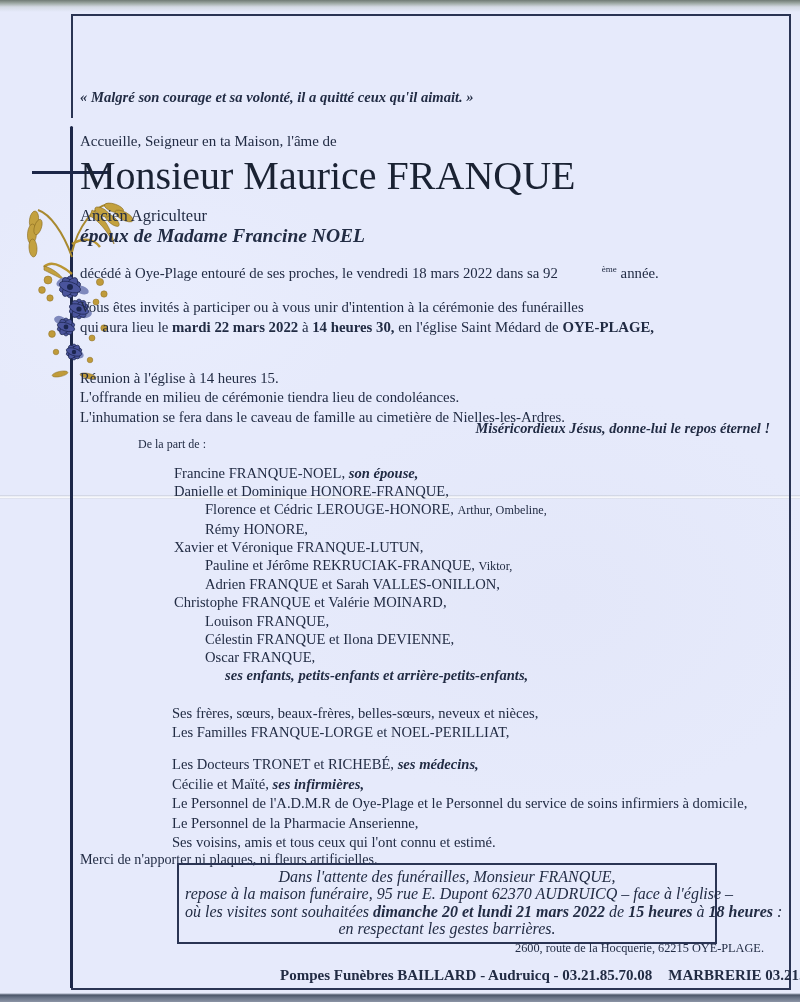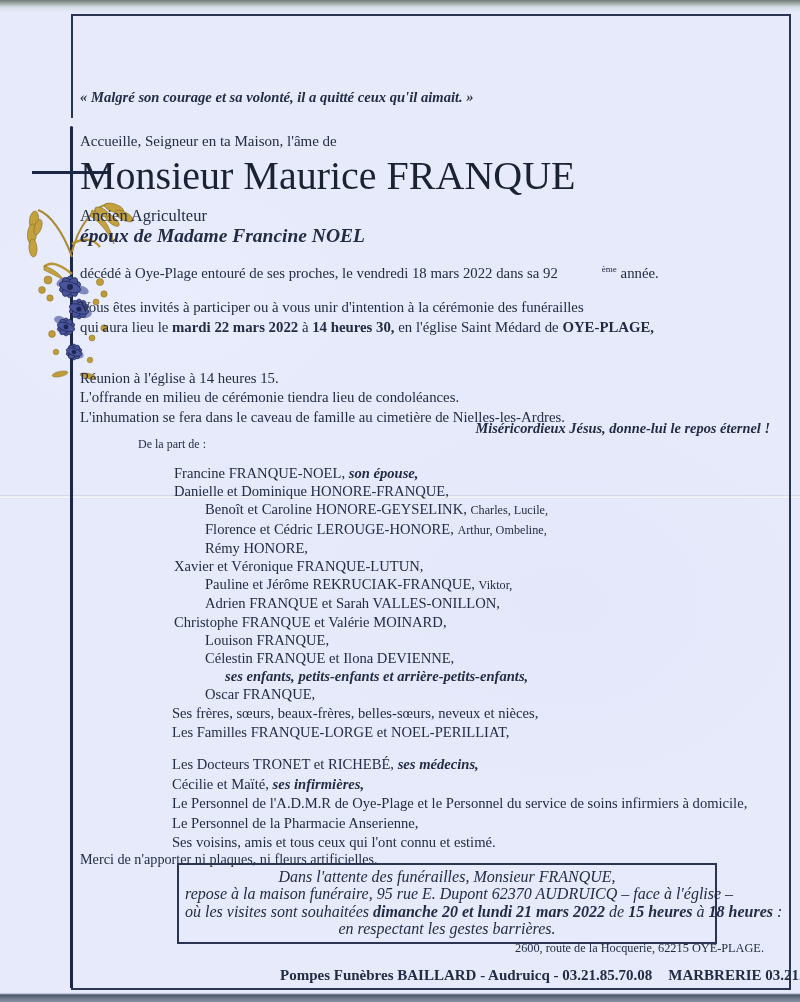--- a/index.html
+++ b/index.html
@@ -175,31 +175,30 @@
     <div class="ln"><span>L'inhumation se fera dans le caveau de famille au cimetière de Nielles-les-Ardres.</span></div>
   </div>
 
   <div class="blk prayer t-bi">Miséricordieux Jésus, donne-lui le repos éternel !</div>
 
   <div class="blk intro">De la part de :</div>
 
   <div class="blk family">
     <div class="ln"><span>Francine FRANQUE-NOEL, </span><span class="bi">son épouse,</span></div>
     <div class="ln"><span>Danielle et Dominique HONORE-FRANQUE,</span></div>
-    <div class="ln ind1"><span>Benoît et Caroline HONORE-GEYSELINK, </span><span class="sm">Charles, Lucile,</span></div>
     <div class="ln ind1"><span>Florence et Cédric LEROUGE-HONORE, </span><span class="sm">Arthur, Ombeline,</span></div>
     <div class="ln ind1"><span>Rémy HONORE,</span></div>
     <div class="ln"><span>Xavier et Véronique FRANQUE-LUTUN,</span></div>
     <div class="ln ind1"><span>Pauline et Jérôme REKRUCIAK-FRANQUE, </span><span class="sm">Viktor,</span></div>
     <div class="ln ind1"><span>Adrien FRANQUE et Sarah VALLES-ONILLON,</span></div>
     <div class="ln"><span>Christophe FRANQUE et Valérie MOINARD,</span></div>
     <div class="ln ind1"><span>Louison FRANQUE,</span></div>
     <div class="ln ind1"><span>Célestin FRANQUE et Ilona DEVIENNE,</span></div>
+    <div class="ln ind1"><span>Oscar FRANQUE,</span></div>
     <div class="ln ind2"><span class="bi">ses enfants, petits-enfants et arrière-petits-enfants,</span></div>
-    <div class="ln ind1"><span>Oscar FRANQUE,</span></div>
   </div>
 
   <div class="blk relatives">
     <div class="ln"><span>Ses frères, sœurs, beaux-frères, belles-sœurs, neveux et nièces,</span></div>
     <div class="ln"><span>Les Familles FRANQUE-LORGE  et  NOEL-PERILLIAT,</span></div>
   </div>
 
   <div class="blk staff">
     <div class="ln"><span>Les Docteurs TRONET et RICHEBÉ, </span><span class="bi">ses médecins,</span></div>
     <div class="ln"><span>Cécilie et Maïté, </span><span class="bi">ses infirmières,</span></div>

